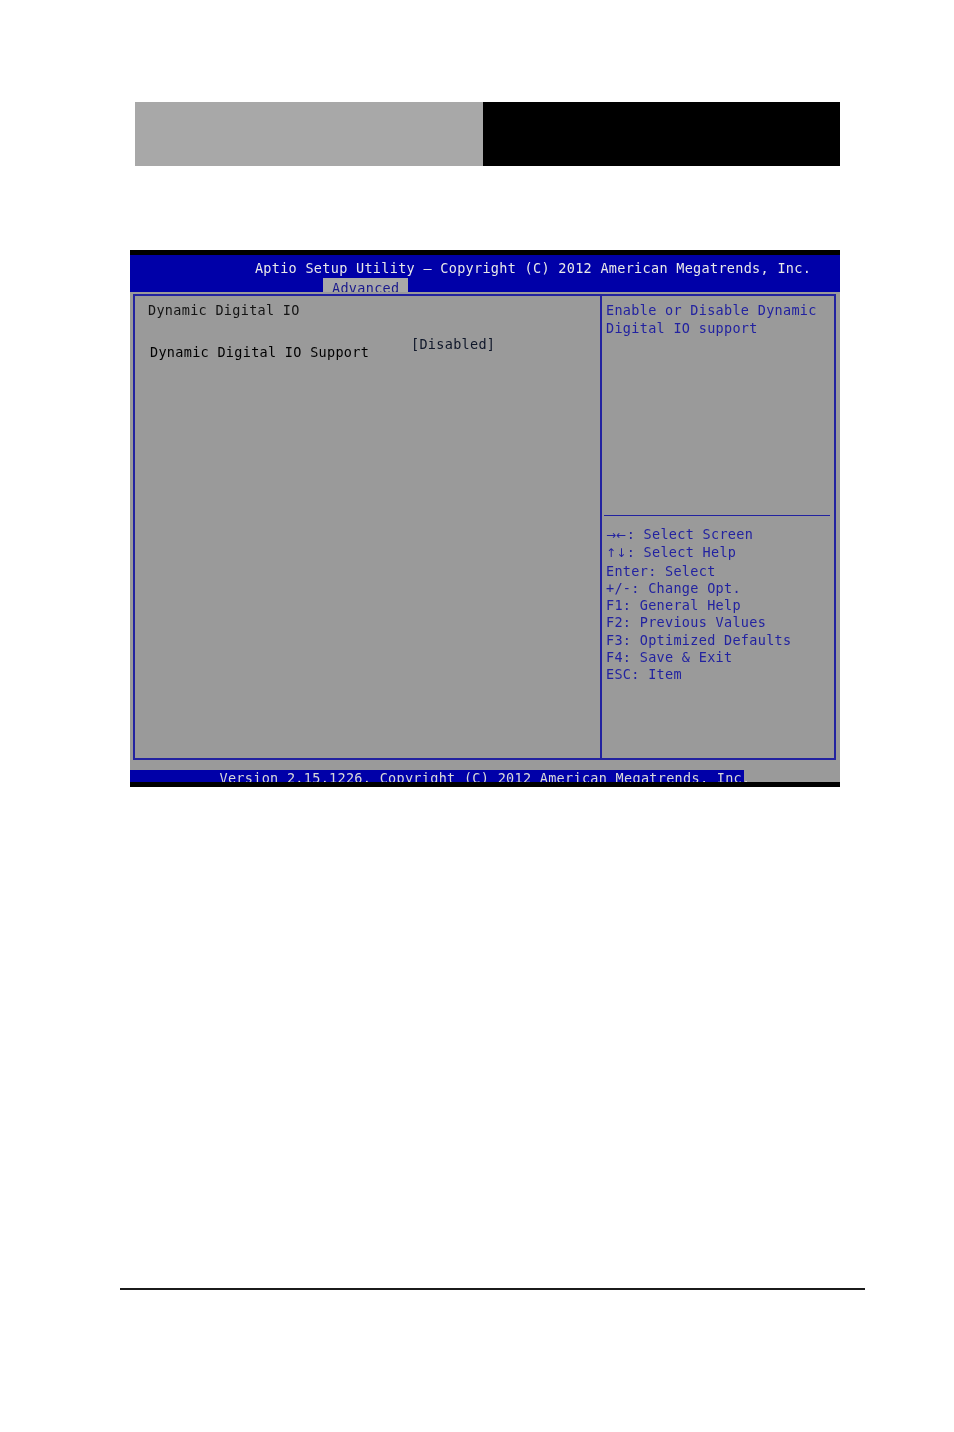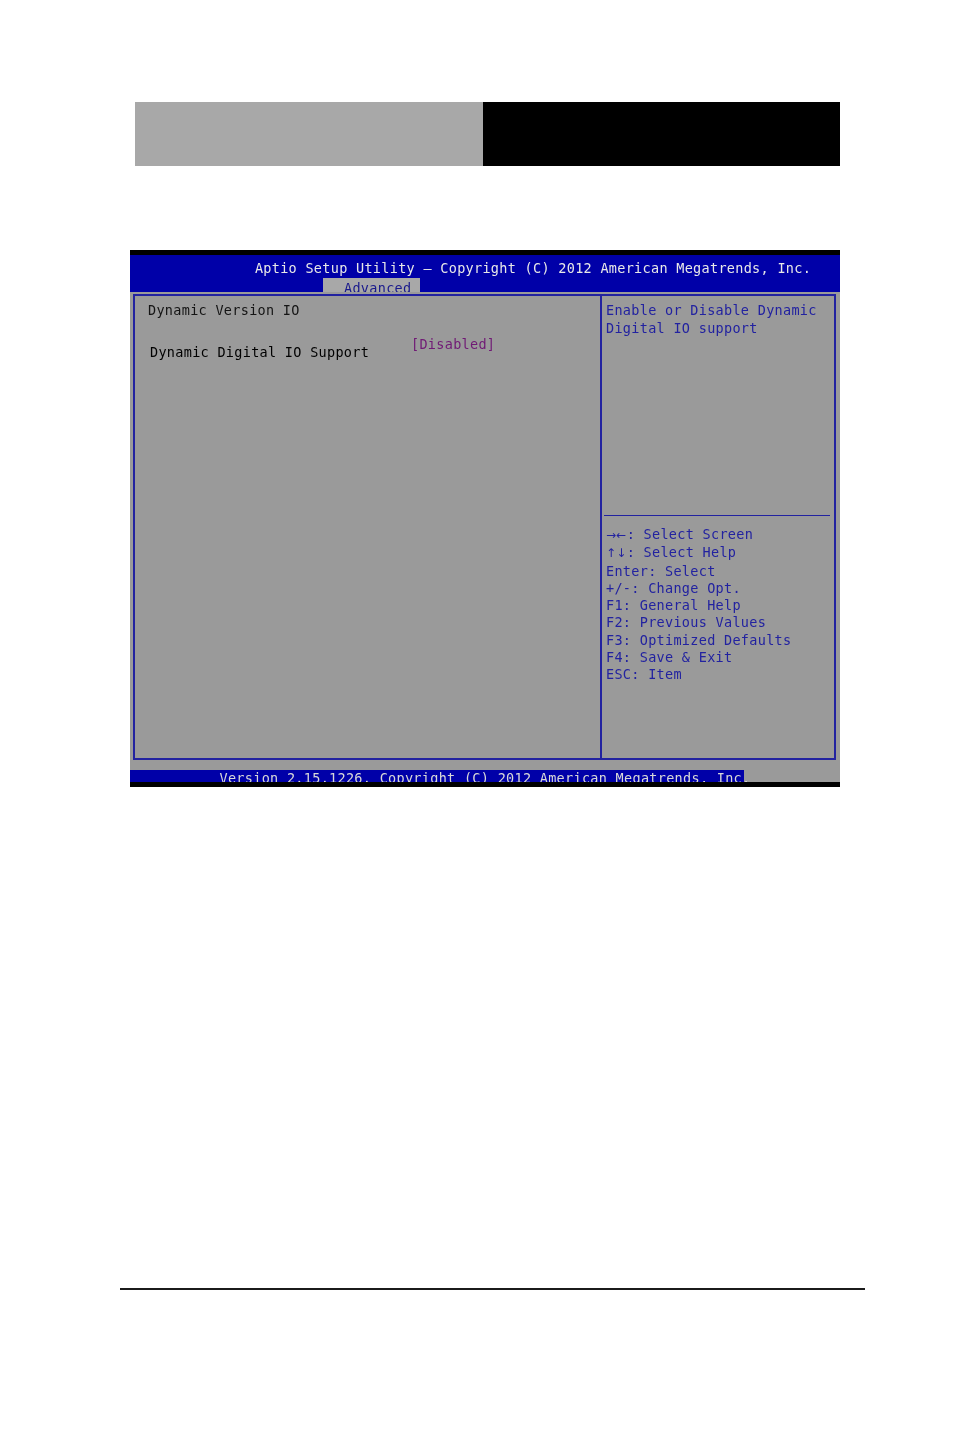--- a/index.html
+++ b/index.html
@@ -73,21 +73,21 @@
     line-height: 16px;
     color: #e8e8e8;
     letter-spacing: 0.3px;
     white-space: pre;
   }
   #tab-advanced {
     position: absolute;
     left: 193px;
     top: 23px;
     height: 19px;
-    padding: 1px 9px 0 21px;
+    padding: 1px 9px 0 9px;
     background: #a8a8a8;
     color: #1a1a8c;
     font-size: 13.5px;
     line-height: 18px;
     letter-spacing: 0.3px;
     white-space: pre;
     box-sizing: border-box;
   }
 
   
@@ -146,21 +146,21 @@
   .setting-label {
     position: absolute;
     left: 2px;
     top: 8px;
     color: #000000;
   }
   .setting-value {
     position: absolute;
     left: 263px;
     top: 0;
-    color: #701a75;
+    color: #0f172a;
   }
 
   
   #help-column {
     position: absolute;
     left: 476px;
     top: 10px;
     width: 222px;
   }
   .help-text {
@@ -243,21 +243,21 @@
     <div id="title-text">Aptio Setup Utility – Copyright (C) 2012 American Megatrends, Inc.</div>
     <div id="tab-advanced">Advanced</div>
   </div>
 
   <div id="window-body">
 
     <div id="panel-frame"></div>
     <div id="panel-divider"></div>
 
     <div id="settings-column">
-      <div class="section-heading">Dynamic Version IO</div>
+      <div class="section-heading">Dynamic Digital IO</div>
 
       <div class="setting-row">
         <span class="setting-label">Dynamic Digital IO Support</span>
         <span class="setting-value">[Disabled]</span>
       </div>
     </div>
 
     <div id="help-column">
       <div class="help-text">Enable or Disable Dynamic Digital IO support</div>
     </div>

